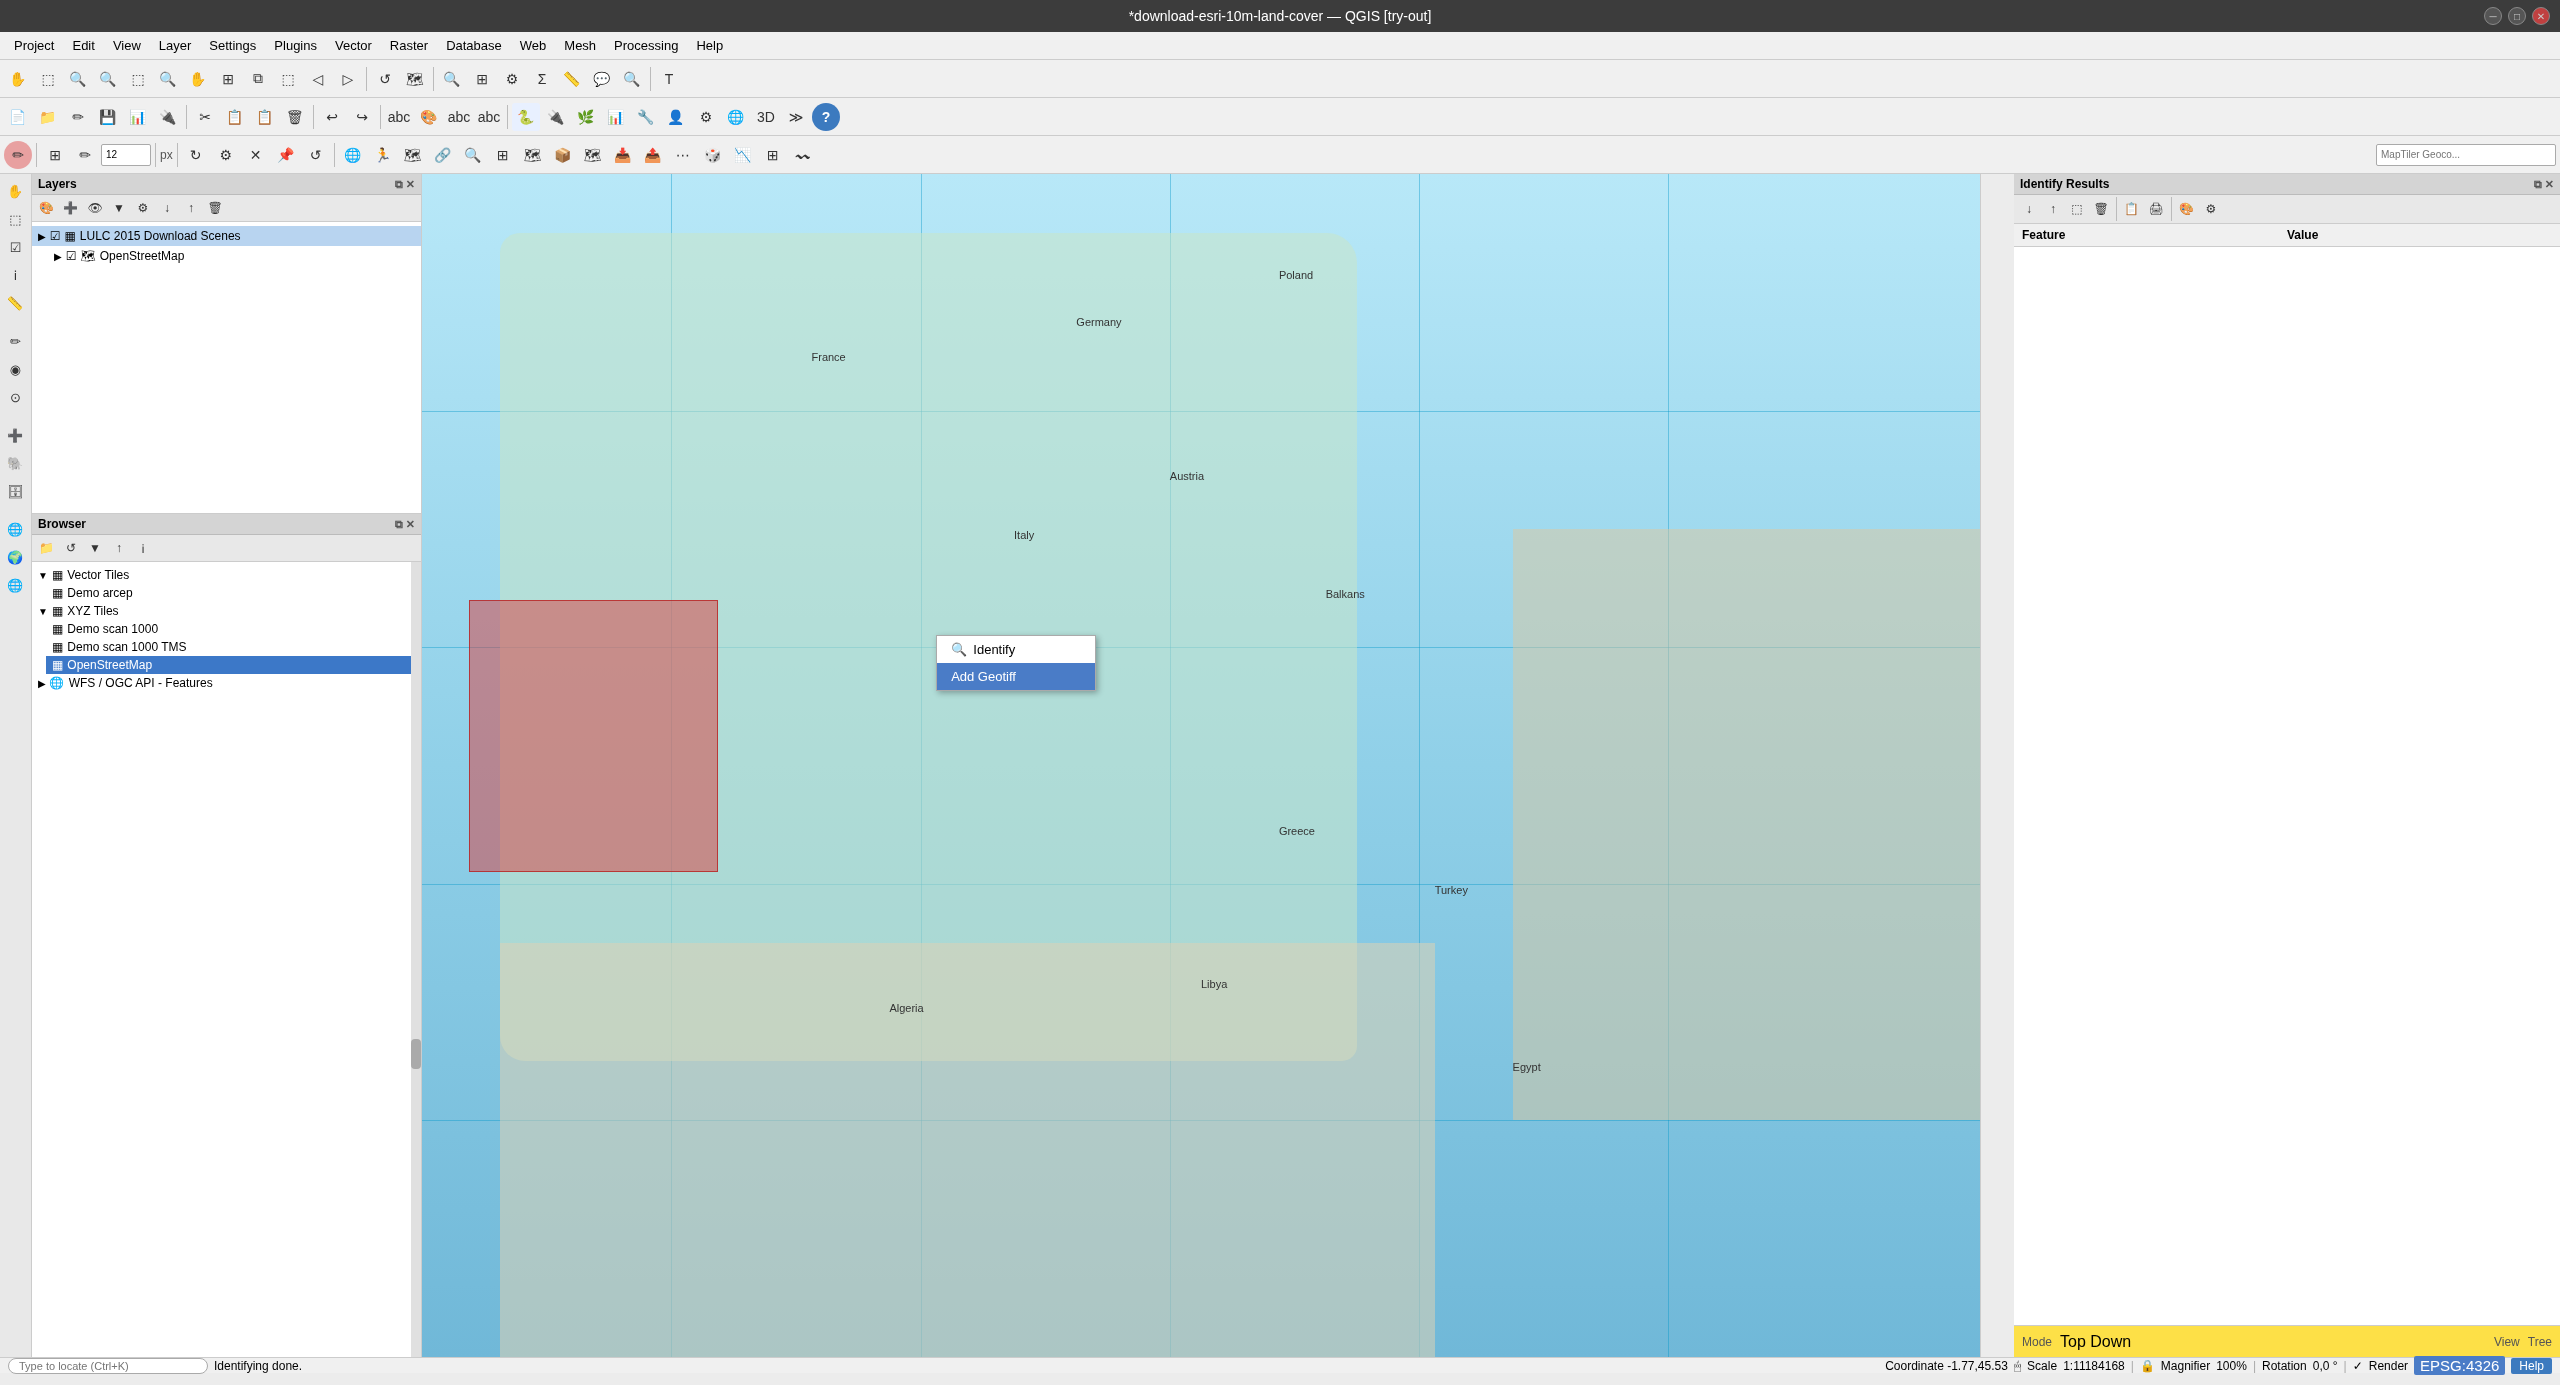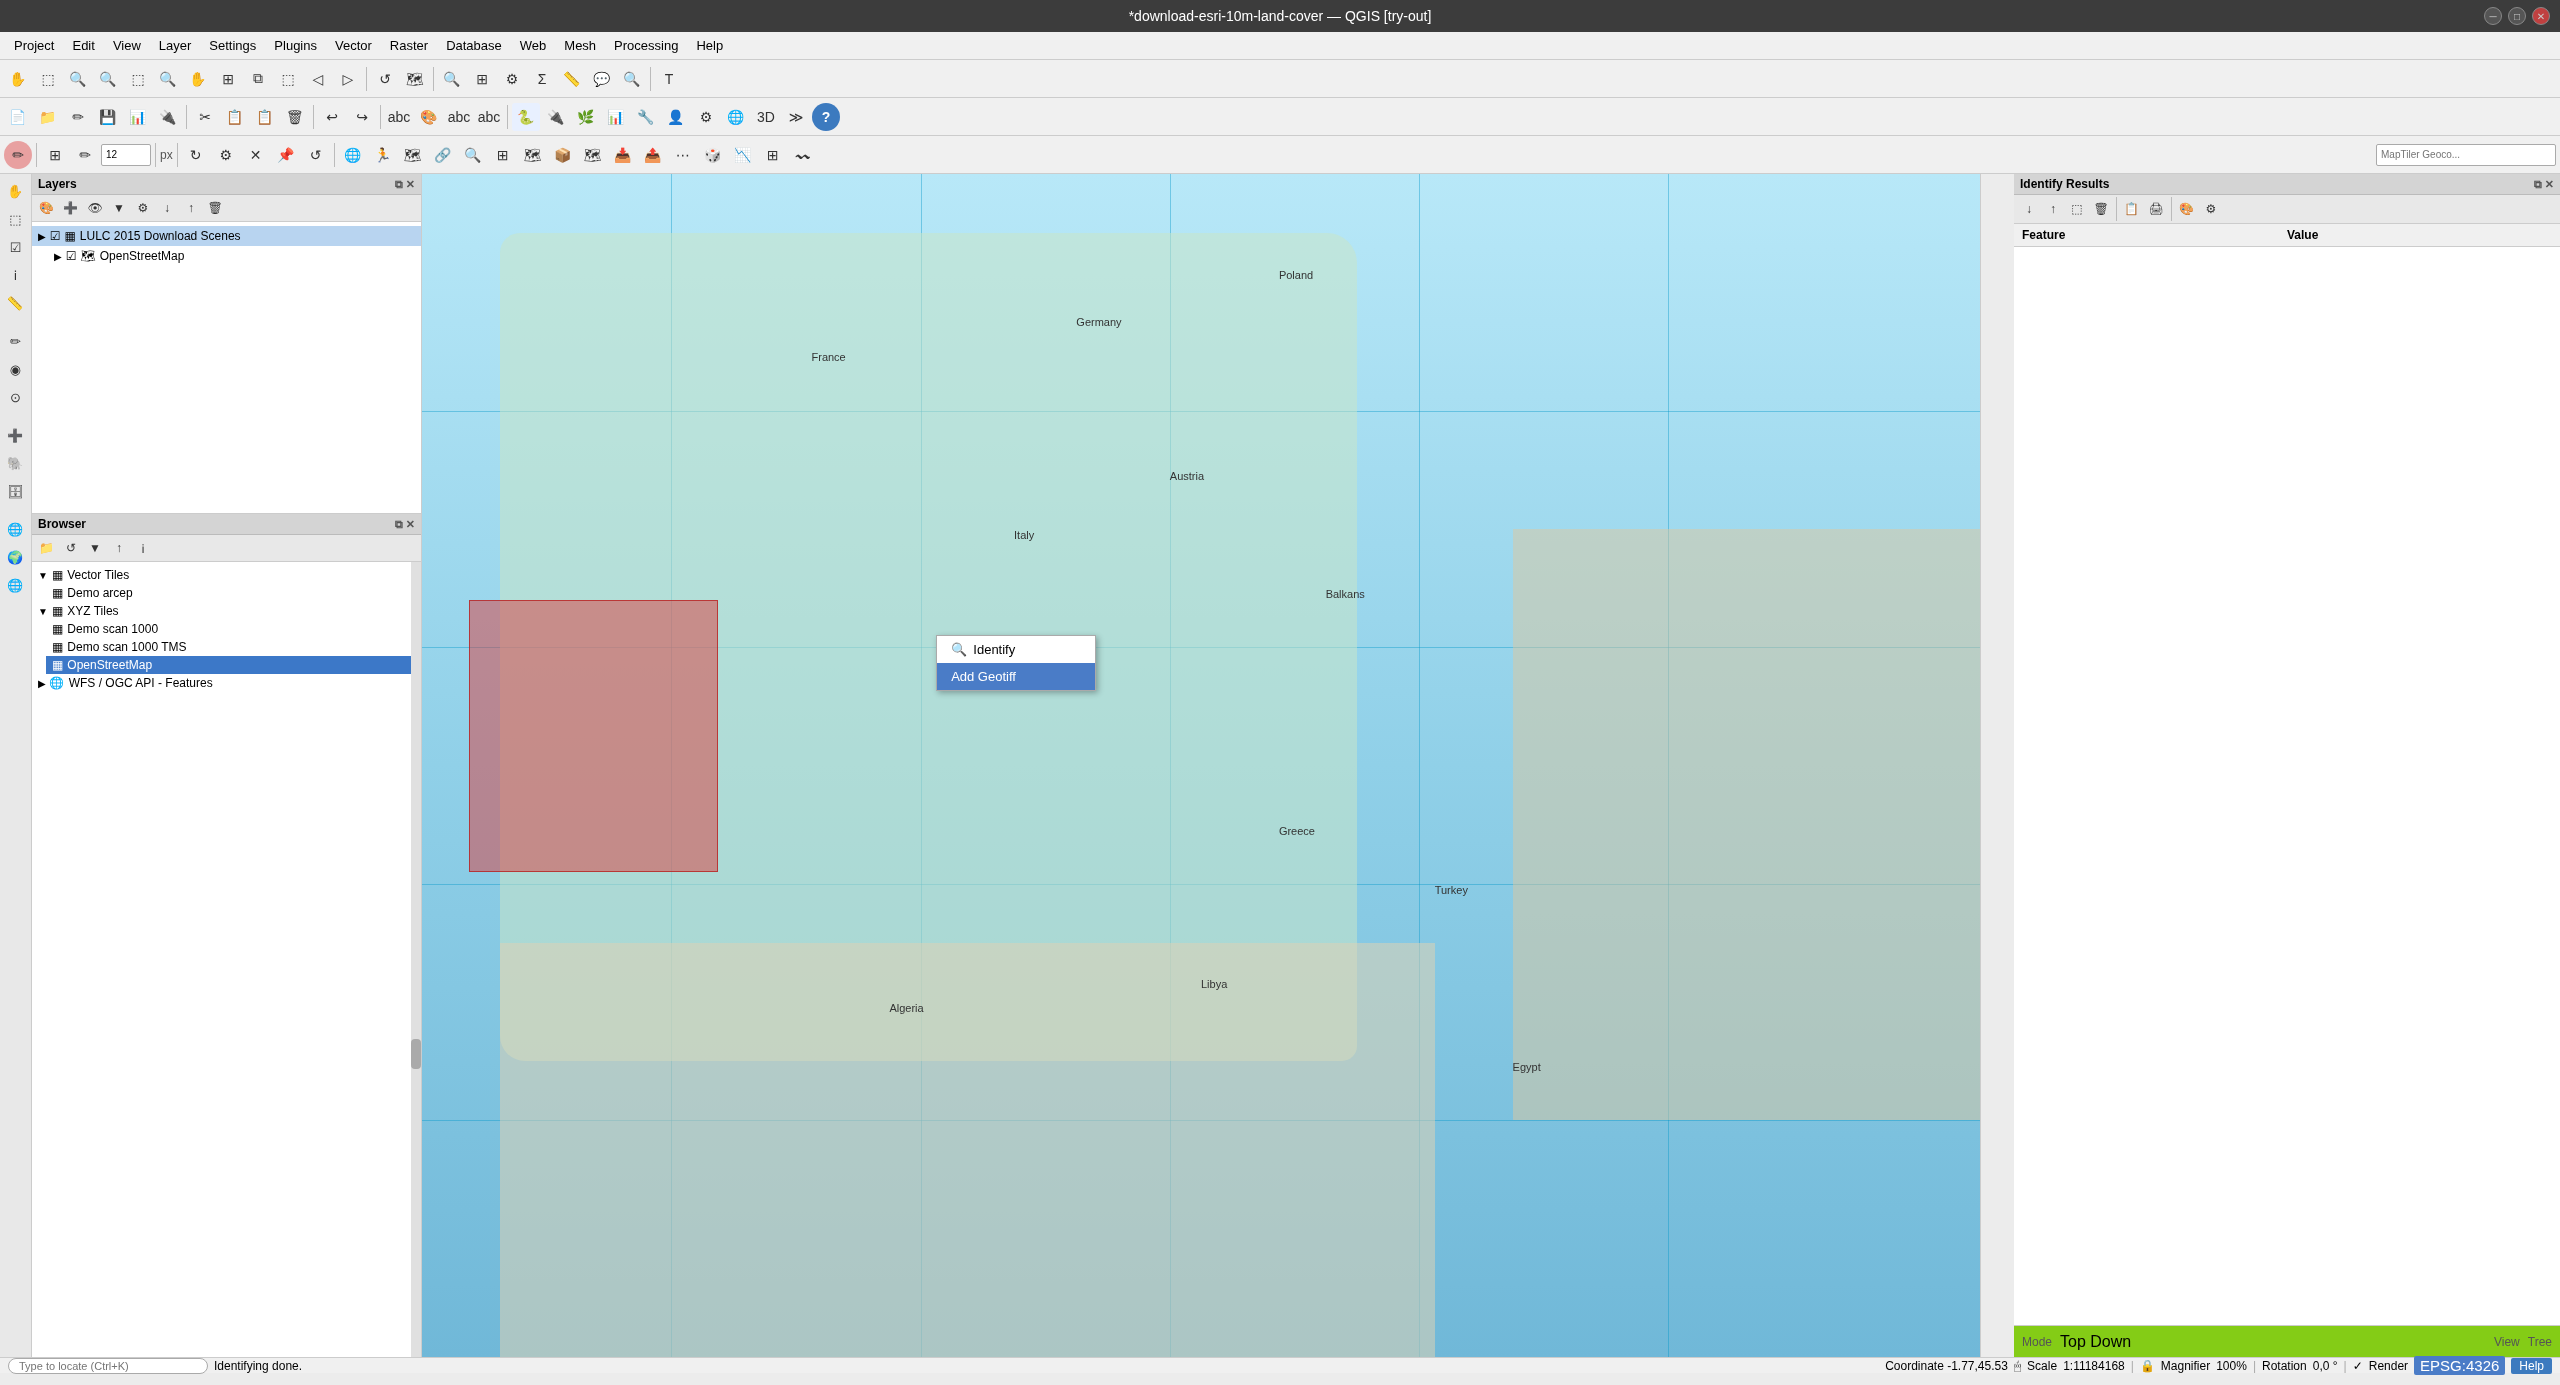--- a/index.html
+++ b/index.html
@@ -259,21 +259,21 @@
       background: #f0f0f0;
       border-bottom: 1px solid #ccc;
       font-weight: bold;
       padding: 4px 8px;
     }
     .identify-col-feature { flex: 1; }
     .identify-col-value { flex: 1; }
 
     
     #mode-bar {
-      background: #84cc16;
+      background: #fde047;
       height: 32px;
       display: flex;
       align-items: center;
       padding: 0 8px;
       border-top: 1px solid #ccc;
       gap: 8px;
     }
     .mode-label { font-size: 12px; color: #555; }
     .mode-value { font-size: 16px; }
 

